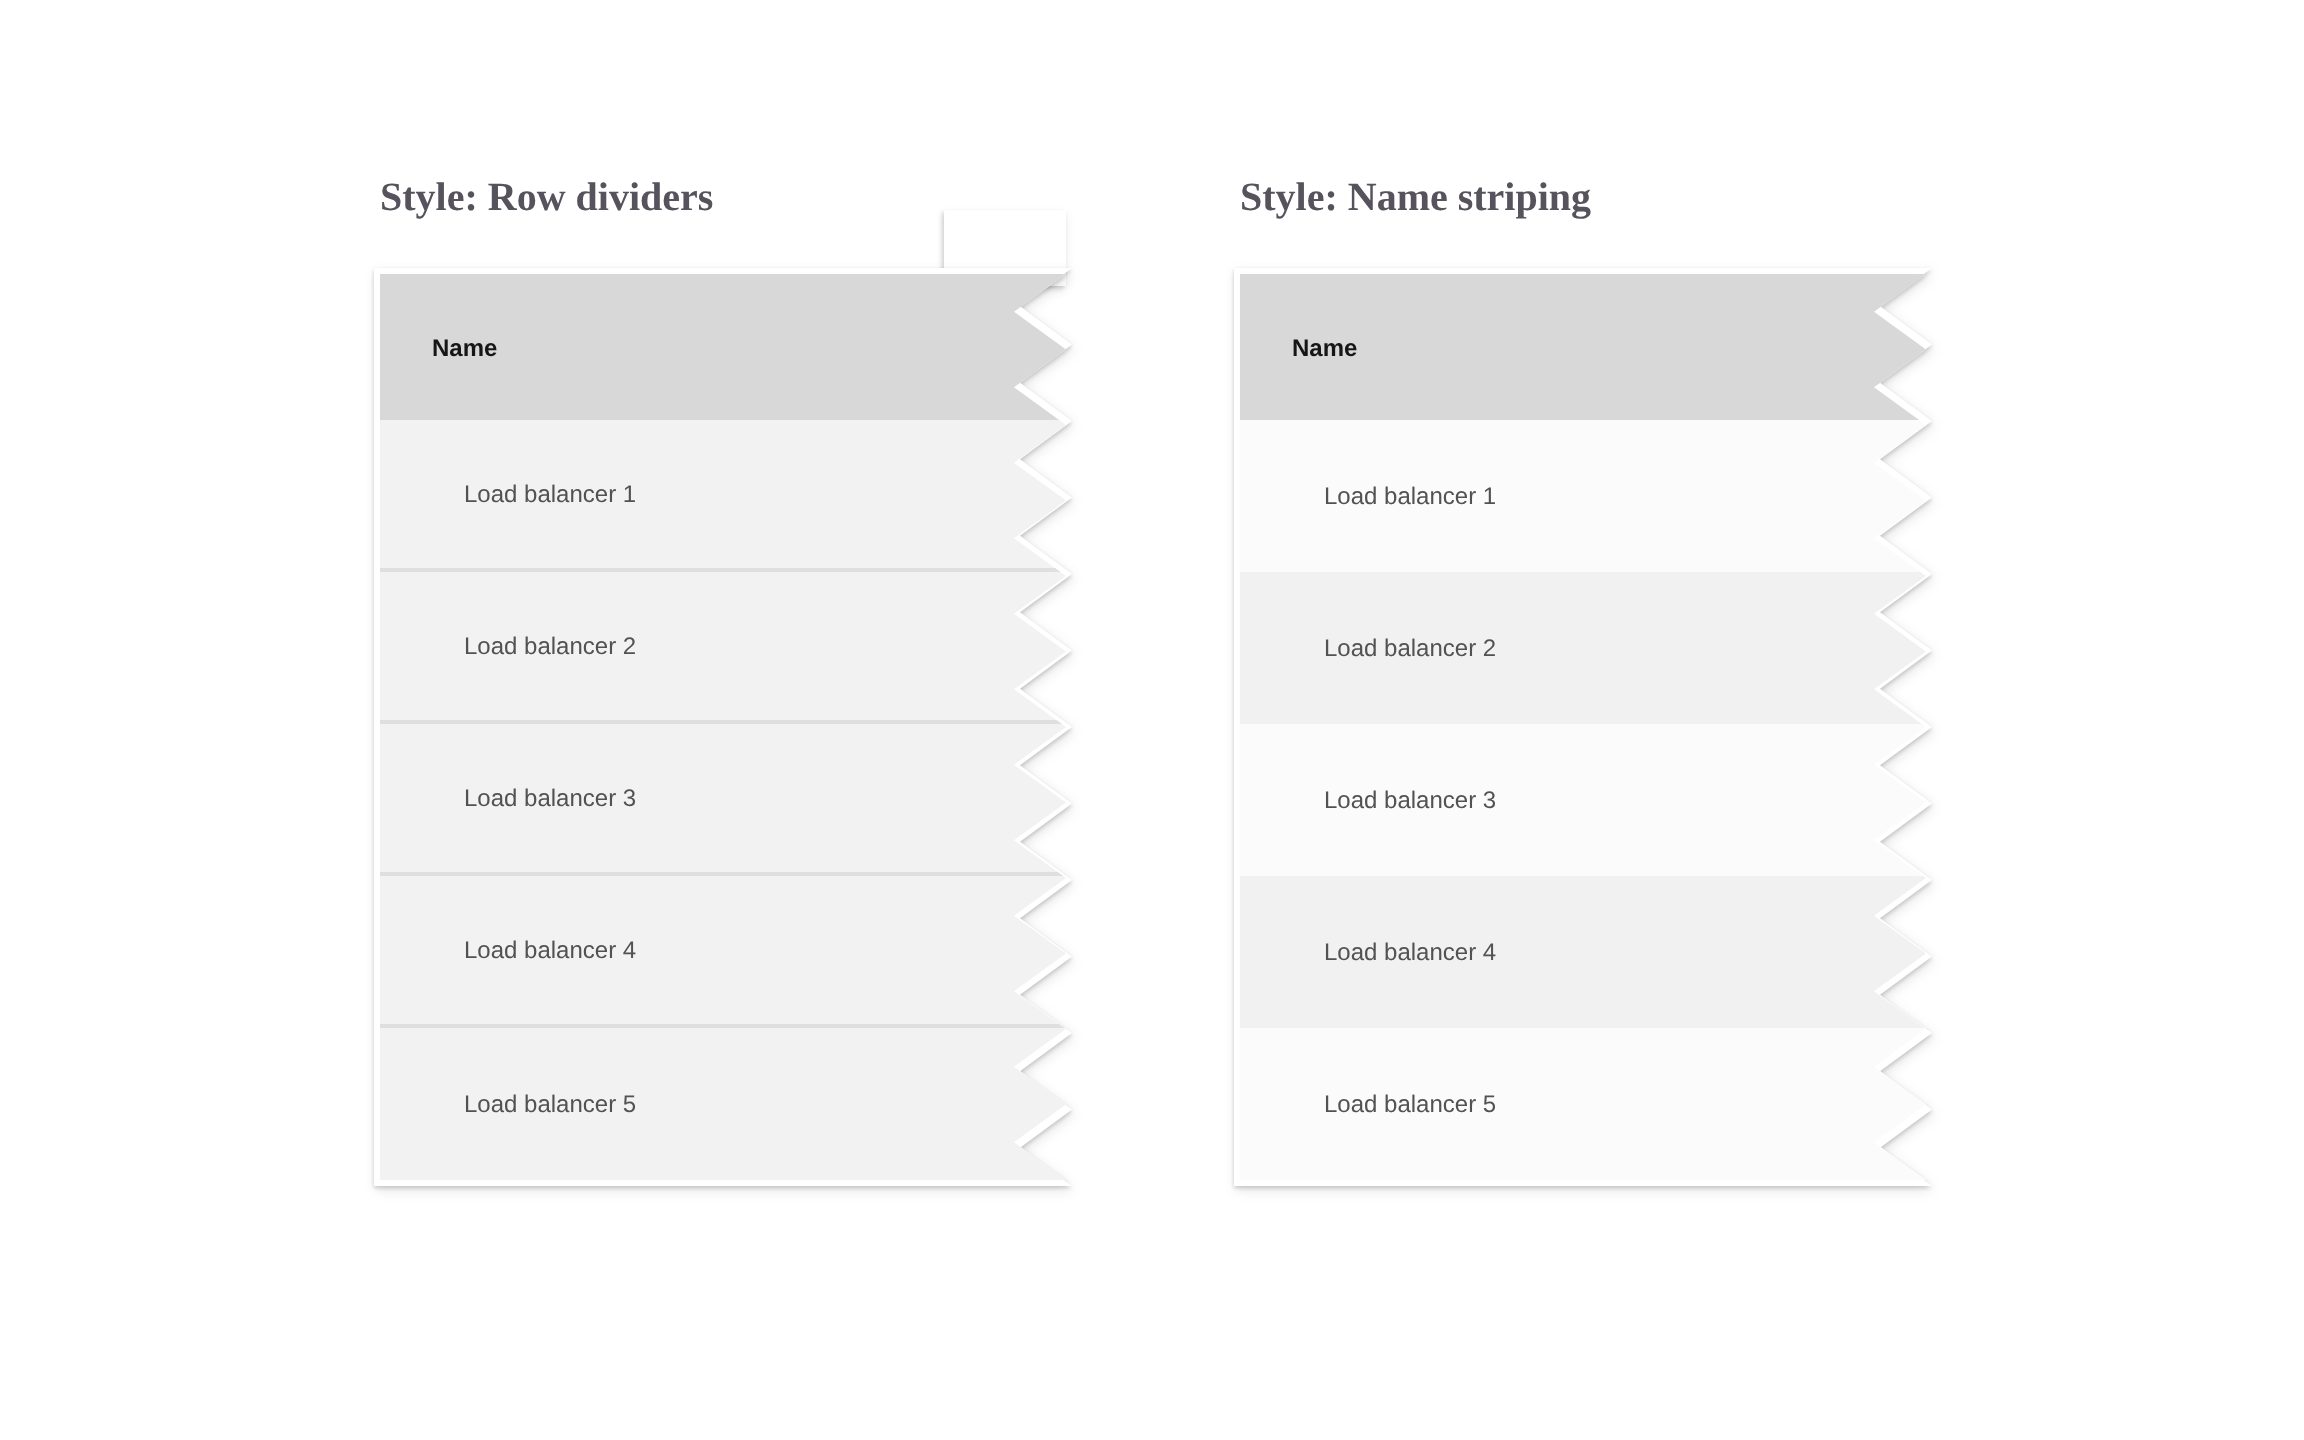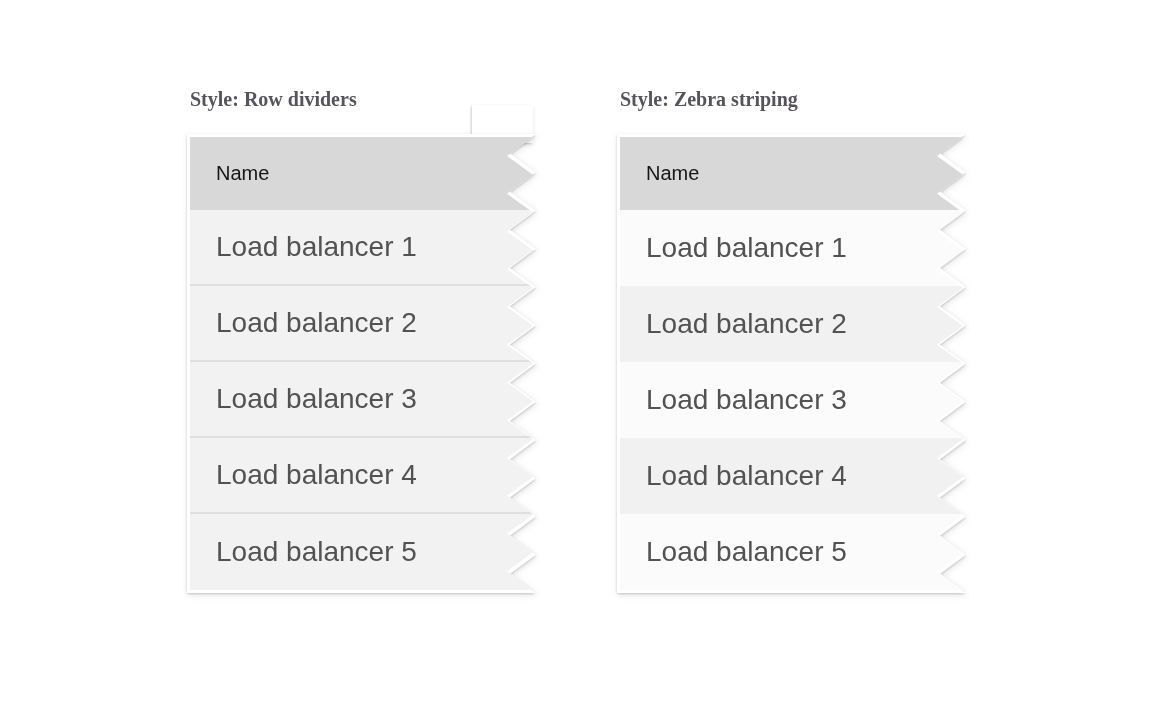--- a/index.html
+++ b/index.html
@@ -21,27 +21,27 @@
     position:absolute;left:0;top:0;width:349px;height:459px;z-index:2;
     filter:drop-shadow(0 1px 1px rgba(0,0,0,0.18)) drop-shadow(1px 2px 3px rgba(0,0,0,0.10));
   }
   .card-bg{position:absolute;left:0;top:0;width:349px;height:459px;background:#ffffff;}
   .card-content{position:absolute;left:3px;top:3px;width:343px;height:453px;background:#ffffff;}
   .thead{
     height:73px;background:var(--header-bg,#d8d8d8);
     display:flex;align-items:center;padding-left:26px;box-sizing:border-box;
   }
   .thead span{
-    font-size:20px;font-weight:normal;color:var(--header-text,#161616);
+    font-size:12px;font-weight:bold;color:var(--header-text,#161616);
   }
   .row{
     height:76px;display:flex;align-items:center;
     padding-left:26px;box-sizing:border-box;
   }
-  .row span{font-size:28px;color:var(--row-text,#525252);}
+  .row span{font-size:12px;color:var(--row-text,#525252);margin-left:16px;}
   
   .dividers .row{background:var(--row-bg,#f2f2f2);}
   .dividers .row:not(:last-child){border-bottom:2px solid var(--divider,#dfdfdf);}
   
   .zebra .row:nth-child(odd){background:var(--zebra-light,#fbfbfb);}
   .zebra .row:nth-child(even){background:var(--zebra-dark,#f1f1f1);}
   
   .flap{
     position:absolute;background:#ffffff;z-index:1;
     filter:drop-shadow(-1px 1px 1px rgba(0,0,0,0.15)) drop-shadow(0 2px 2px rgba(0,0,0,0.08));
@@ -50,21 +50,21 @@
   .flap-bottom{
     left:300px;top:456px;width:46px;height:57px;
     clip-path:polygon(0 0,100% 0,100% 36%,37% 63%,100% 89%,100% 100%,0 100%);
   }
 </style>
 </head>
 <body>
 
 <div class="caption" style="left:190px">Style: Row dividers</div>
 
-<div class="caption" style="left:620px">Style: Zebra striping</div>
+<div class="caption" style="left:620px">Style: Name striping</div>
 
 <section class="example" style="left:187px">
   <div class="flap flap-top"></div>
   <div class="flap flap-bottom"></div>
   <div class="card">
     <div class="card-bg zigzag-outer" style="clip-path: polygon(0px 0px, 349px 0px, 323px 19.13px, 349px 38.25px, 323px 57.38px, 349px 76.5px, 323px 95.63px, 349px 114.75px, 323px 133.88px, 349px 153px, 323px 172.13px, 349px 191.25px, 323px 210.38px, 349px 229.5px, 323px 248.63px, 349px 267.75px, 323px 286.88px, 349px 306px, 323px 325.13px, 349px 344.25px, 323px 363.38px, 349px 382.5px, 323px 401.63px, 349px 420.75px, 323px 439.88px, 349px 459px, 0px 459px);"></div>
     <div class="card-content zigzag-inner" style="clip-path: polygon(0px 0px, 343px 0px, 317px 18.88px, 343px 37.75px, 317px 56.63px, 343px 75.5px, 317px 94.38px, 343px 113.25px, 317px 132.13px, 343px 151px, 317px 169.88px, 343px 188.75px, 317px 207.63px, 343px 226.5px, 317px 245.38px, 343px 264.25px, 317px 283.13px, 343px 302px, 317px 320.88px, 343px 339.75px, 317px 358.63px, 343px 377.5px, 317px 396.38px, 343px 415.25px, 317px 434.13px, 343px 453px, 0px 453px);">
       <div class="thead">
         <span>Name</span>
       </div>

